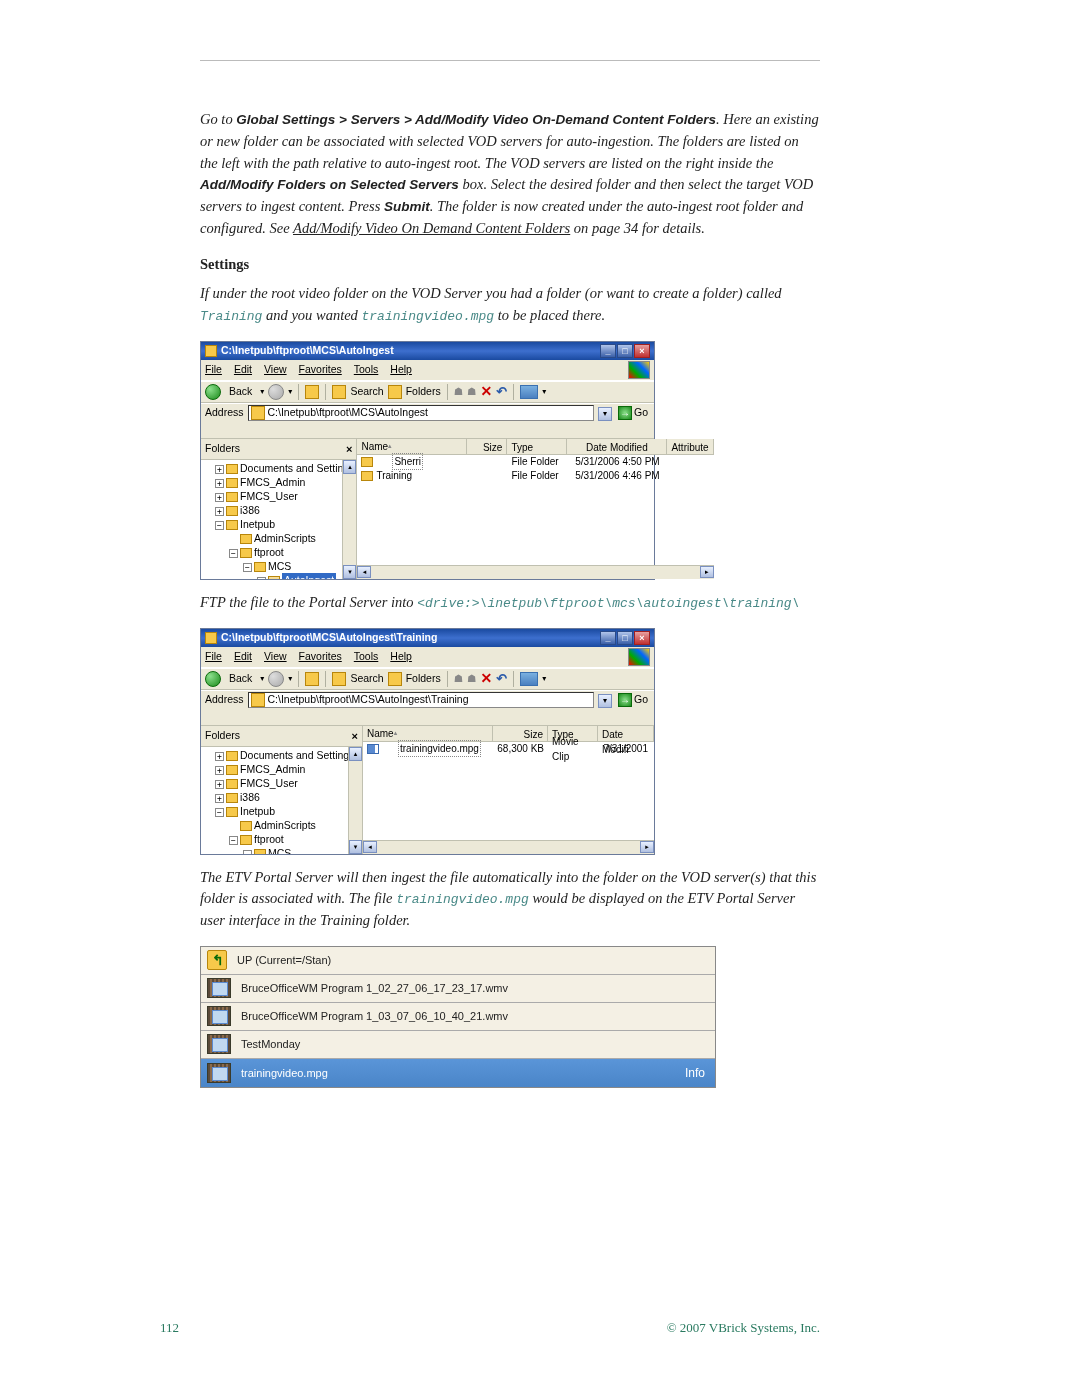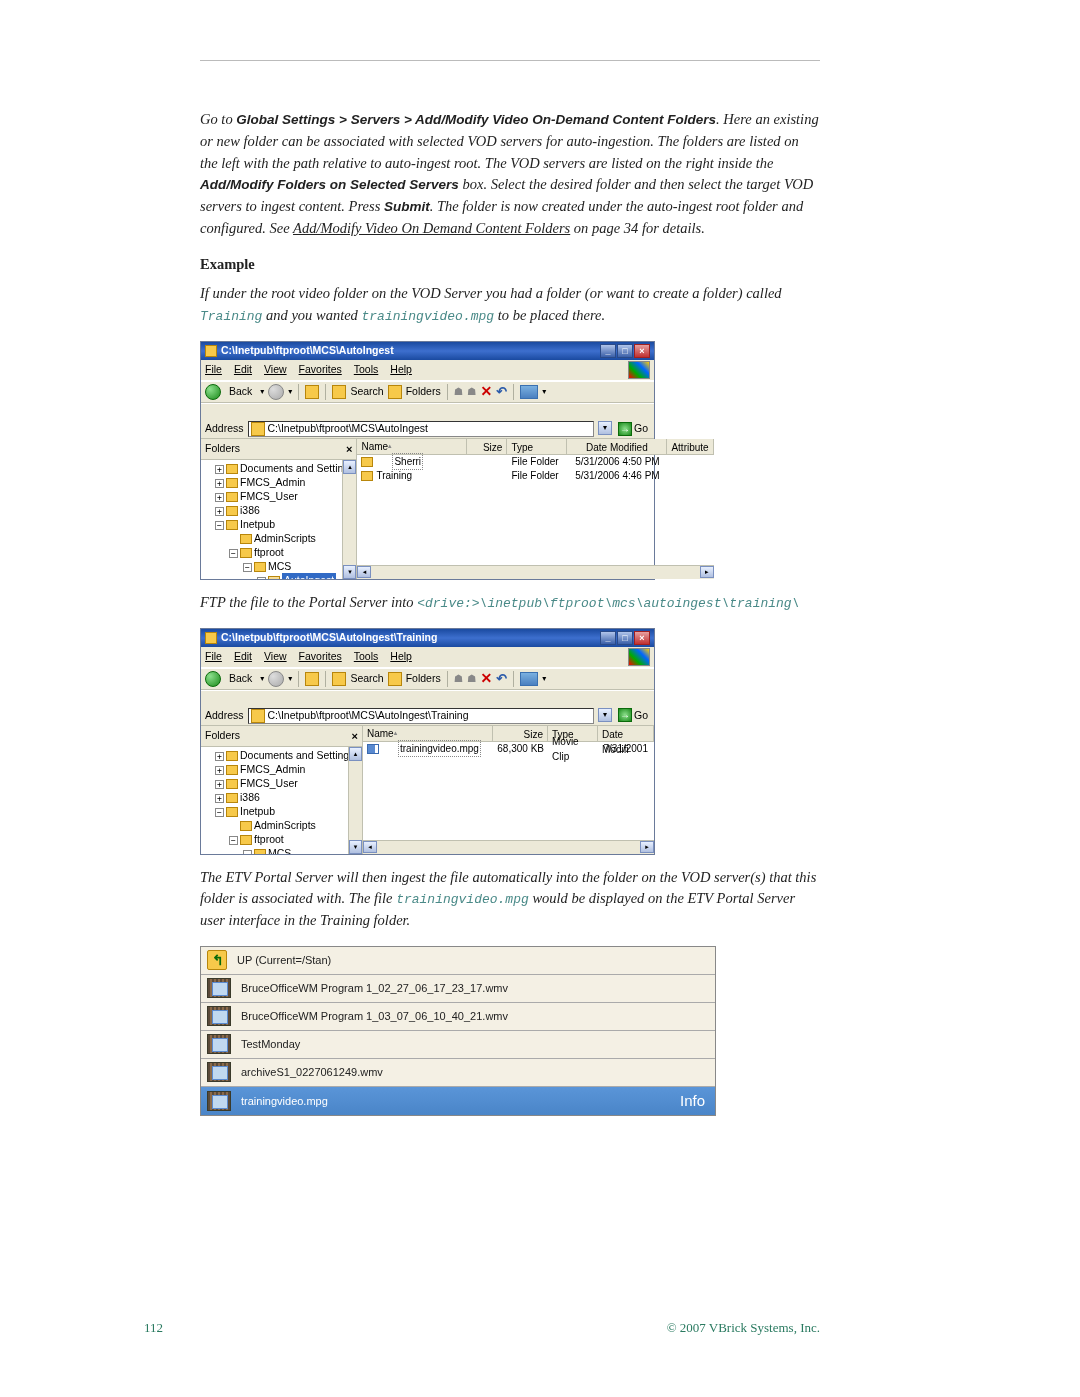--- a/index.html
+++ b/index.html
@@ -112,21 +112,21 @@
   .undo-blue { color: #2a5aaa; font-weight: bold; font-size: 13px; }
   .views-ico {
     width: 18px; height: 14px;
     background: linear-gradient(to bottom, #7ab0e0, #4a80c0);
     border: 1px solid #3a70b0;
   }
   .addressbar {
     background: #ece9d8;
     padding: 17px 4px;
     display: flex;
-    align-items: flex-start;
+    align-items: flex-end;
     gap: 4px;
     border-top: 1px solid #fff;
     border-bottom: 1px solid #c0c0b0;
     height: 20px;
   }
   .addr-input {
     flex: 1;
     background: #fff;
     border: 1px inset #888;
     padding: 0 2px;
@@ -332,45 +332,45 @@
     border: 1px solid #3a3a2a;
     position: relative;
   }
   .video-icon::after {
     content: "";
     position: absolute;
     left: 4px; top: 3px; width: 14px; height: 12px;
     background: #c0d8f0;
     border: 1px solid #5a8ad0;
   }
-  .info-link { margin-left: auto; margin-right: 4px; font-size: 15px; }
+  .info-link { margin-left: auto; margin-right: 4px; font-size: 12px; }
 
   .footer {
     position: absolute;
     bottom: 60px;
-    left: 144px;
+    left: 160px;
     right: 260px;
     display: flex;
     justify-content: space-between;
     font-size: 13px;
   }
   .footer .pnum { color: #2a7a60; }
   .footer .copy { color: #2a7a60; }
 </style>
 </head>
 <body>
 
 <div class="page">
   <div class="hr-top"></div>
 
   <p class="para-block">
     <span>Go to </span><span class="sans-bold">Global Settings &gt; Servers &gt; Add/Modify Video On-Demand Content Folders</span><span>. Here an existing or new folder can be associated with selected VOD servers for auto-ingestion. The folders are listed on the left with the path relative to auto-ingest root. The VOD servers are listed on the right inside the </span><span class="sans-bold">Add/Modify Folders on Selected Servers</span><span> box. Select the desired folder and then select the target VOD servers to ingest content. Press </span><span class="sans-bold">Submit</span><span>. The folder is now created under the auto-ingest root folder and configured. See </span><span class="underline">Add/Modify Video On Demand Content Folders</span><span> on page 34 for details.</span>
   </p>
 
-  <p class="example-h">Example</p>
+  <p class="example-h">Settings</p>
 
   <p class="para-block">
     <span>If under the root video folder on the VOD Server you had a folder (or want to create a folder) called </span><span class="code-inline code-teal">Training</span><span> and you wanted </span><span class="code-inline code-teal">trainingvideo.mpg</span><span> to be placed there.</span>
   </p>
 
   <div class="screenshot">
     <div class="titlebar">
       <span class="icon"></span>
       <span class="ttl">C:\Inetpub\ftproot\MCS\AutoIngest</span>
       <div class="winbtns">
@@ -676,24 +676,20 @@
       <span>BruceOfficeWM Program 1_02_27_06_17_23_17.wmv</span>
     </div>
     <div class="portal-row">
       <span class="video-icon"></span>
       <span>BruceOfficeWM Program 1_03_07_06_10_40_21.wmv</span>
     </div>
     <div class="portal-row">
       <span class="video-icon"></span>
       <span>TestMonday</span>
     </div>
-    <div class="portal-row">
-      <span class="video-icon"></span>
-      <span>archiveS1_0227061249.wmv</span>
-    </div>
     <div class="portal-row sel">
       <span class="video-icon"></span>
       <span>trainingvideo.mpg</span>
       <span class="info-link">Info</span>
     </div>
   </div>
 
   <div class="footer">
     <span class="pnum">112</span>
     <span class="copy">© 2007 VBrick Systems, Inc.</span>

